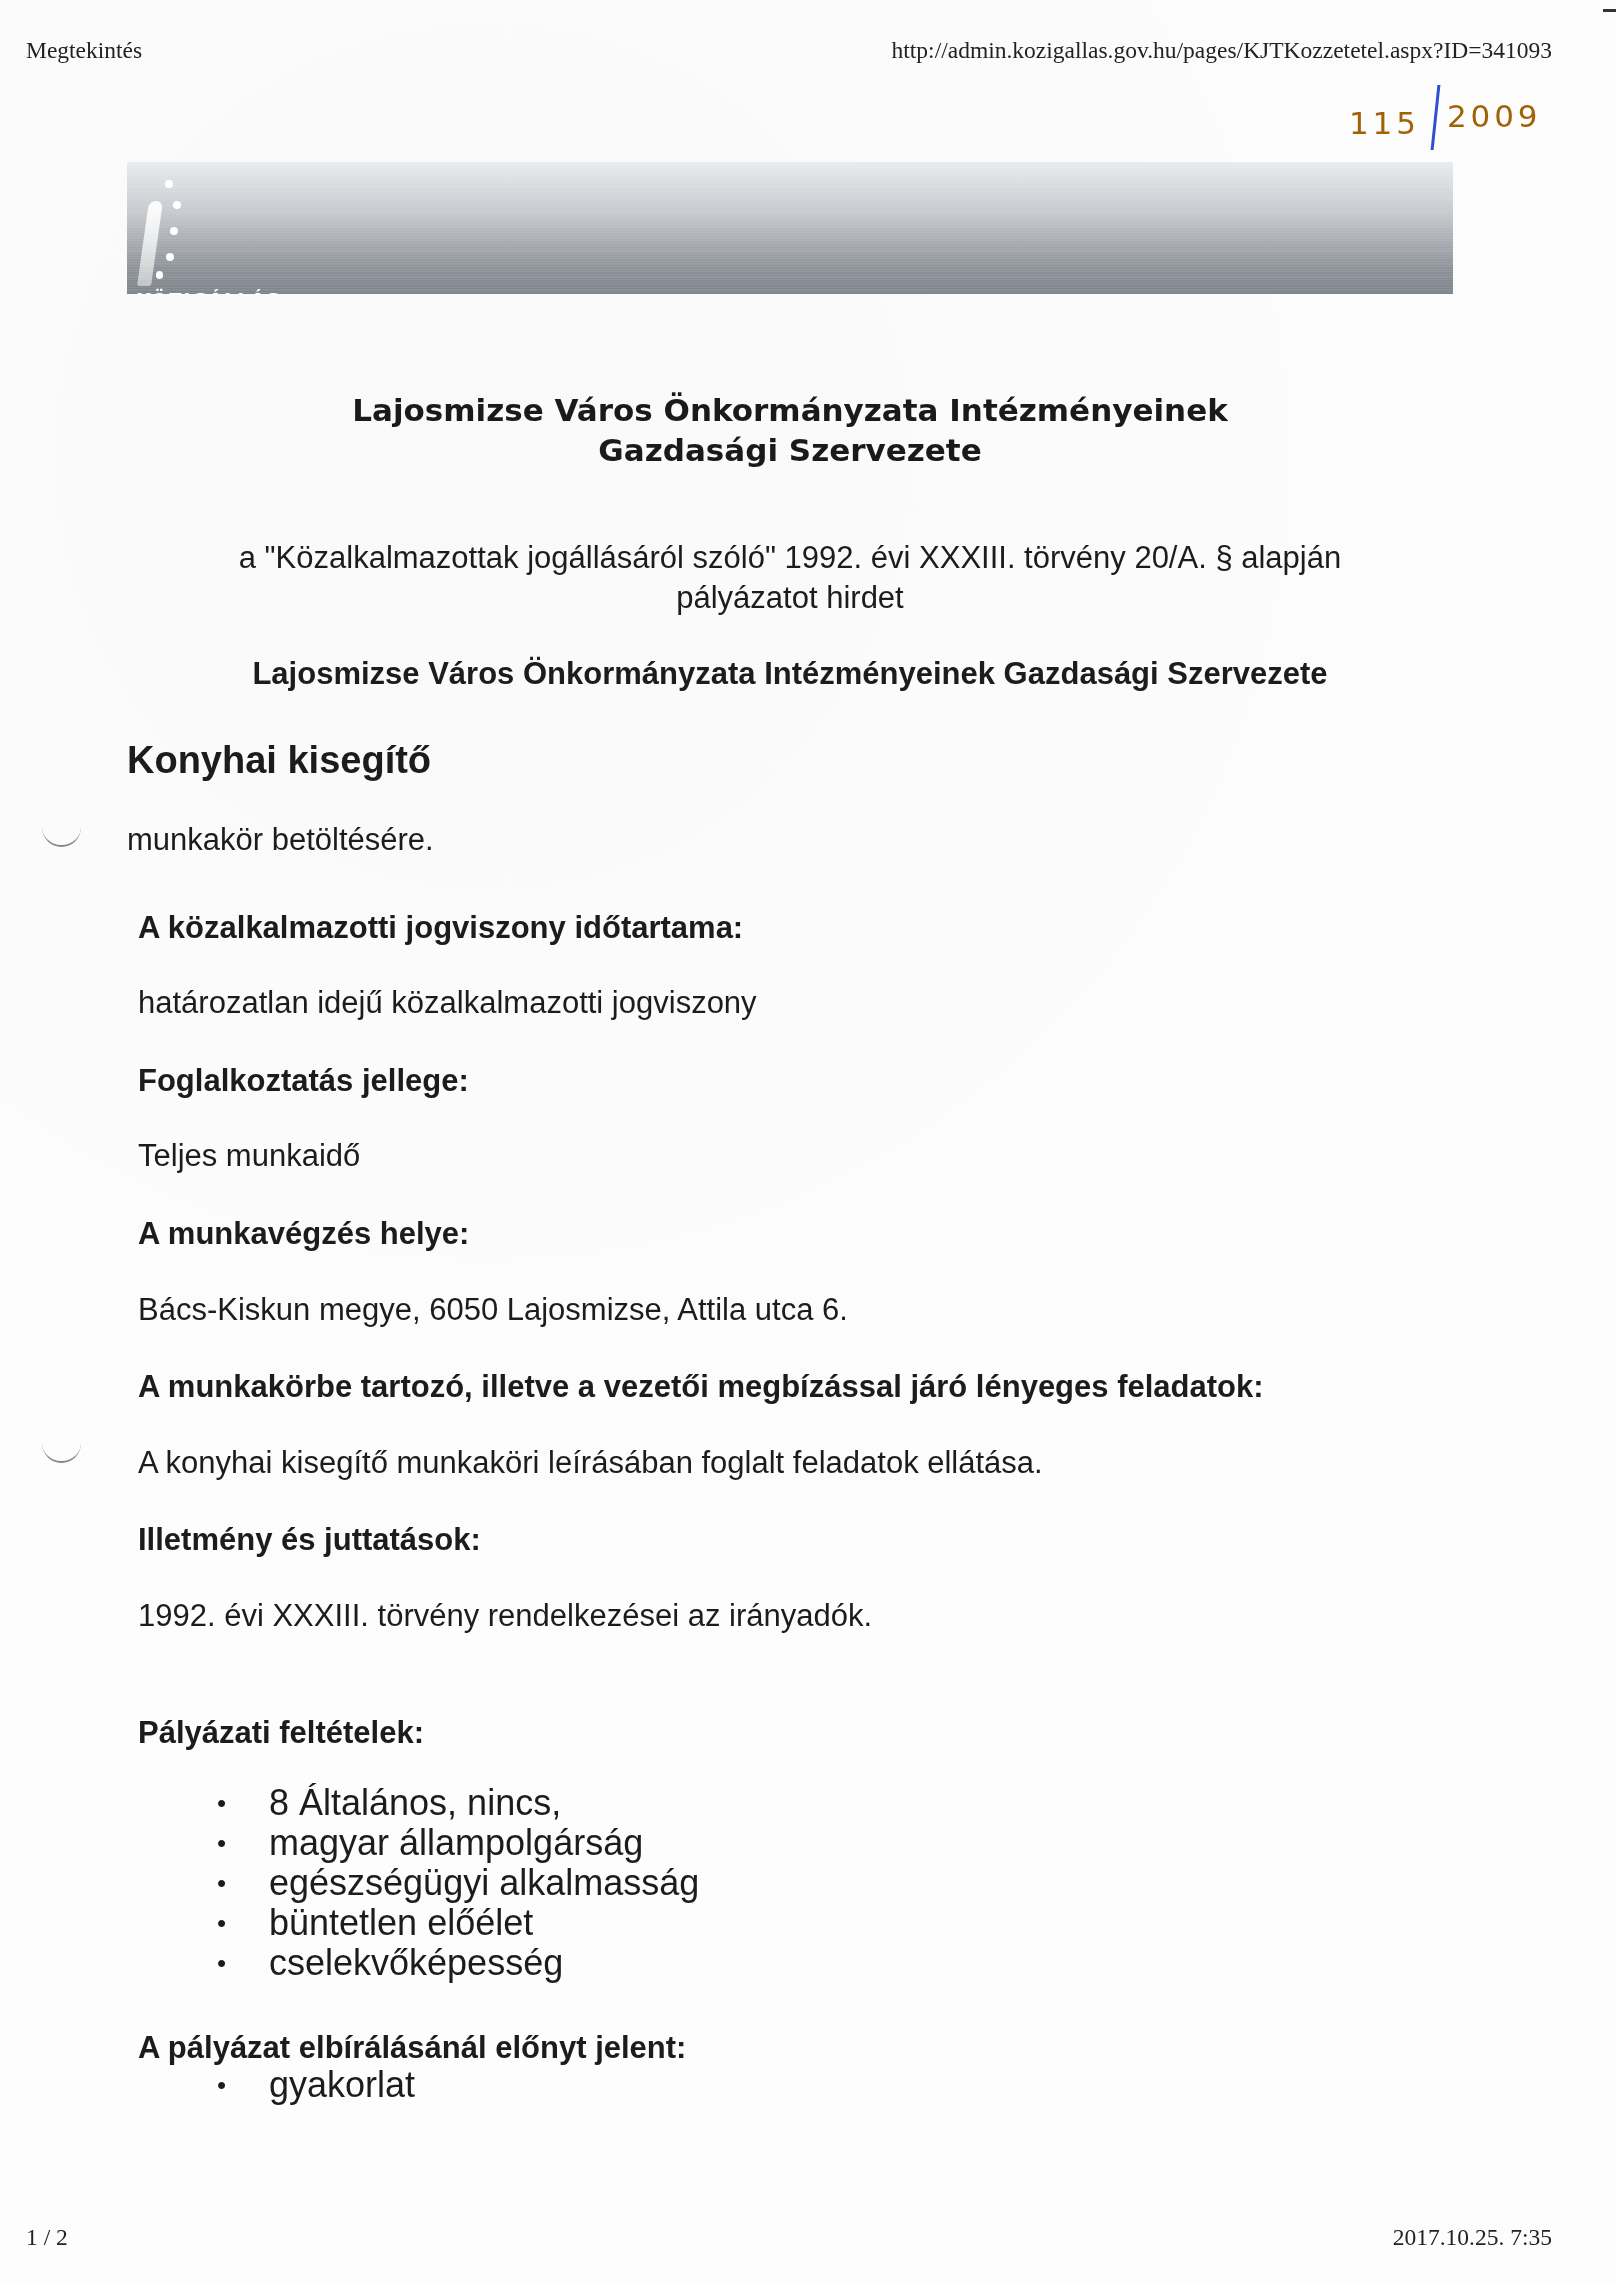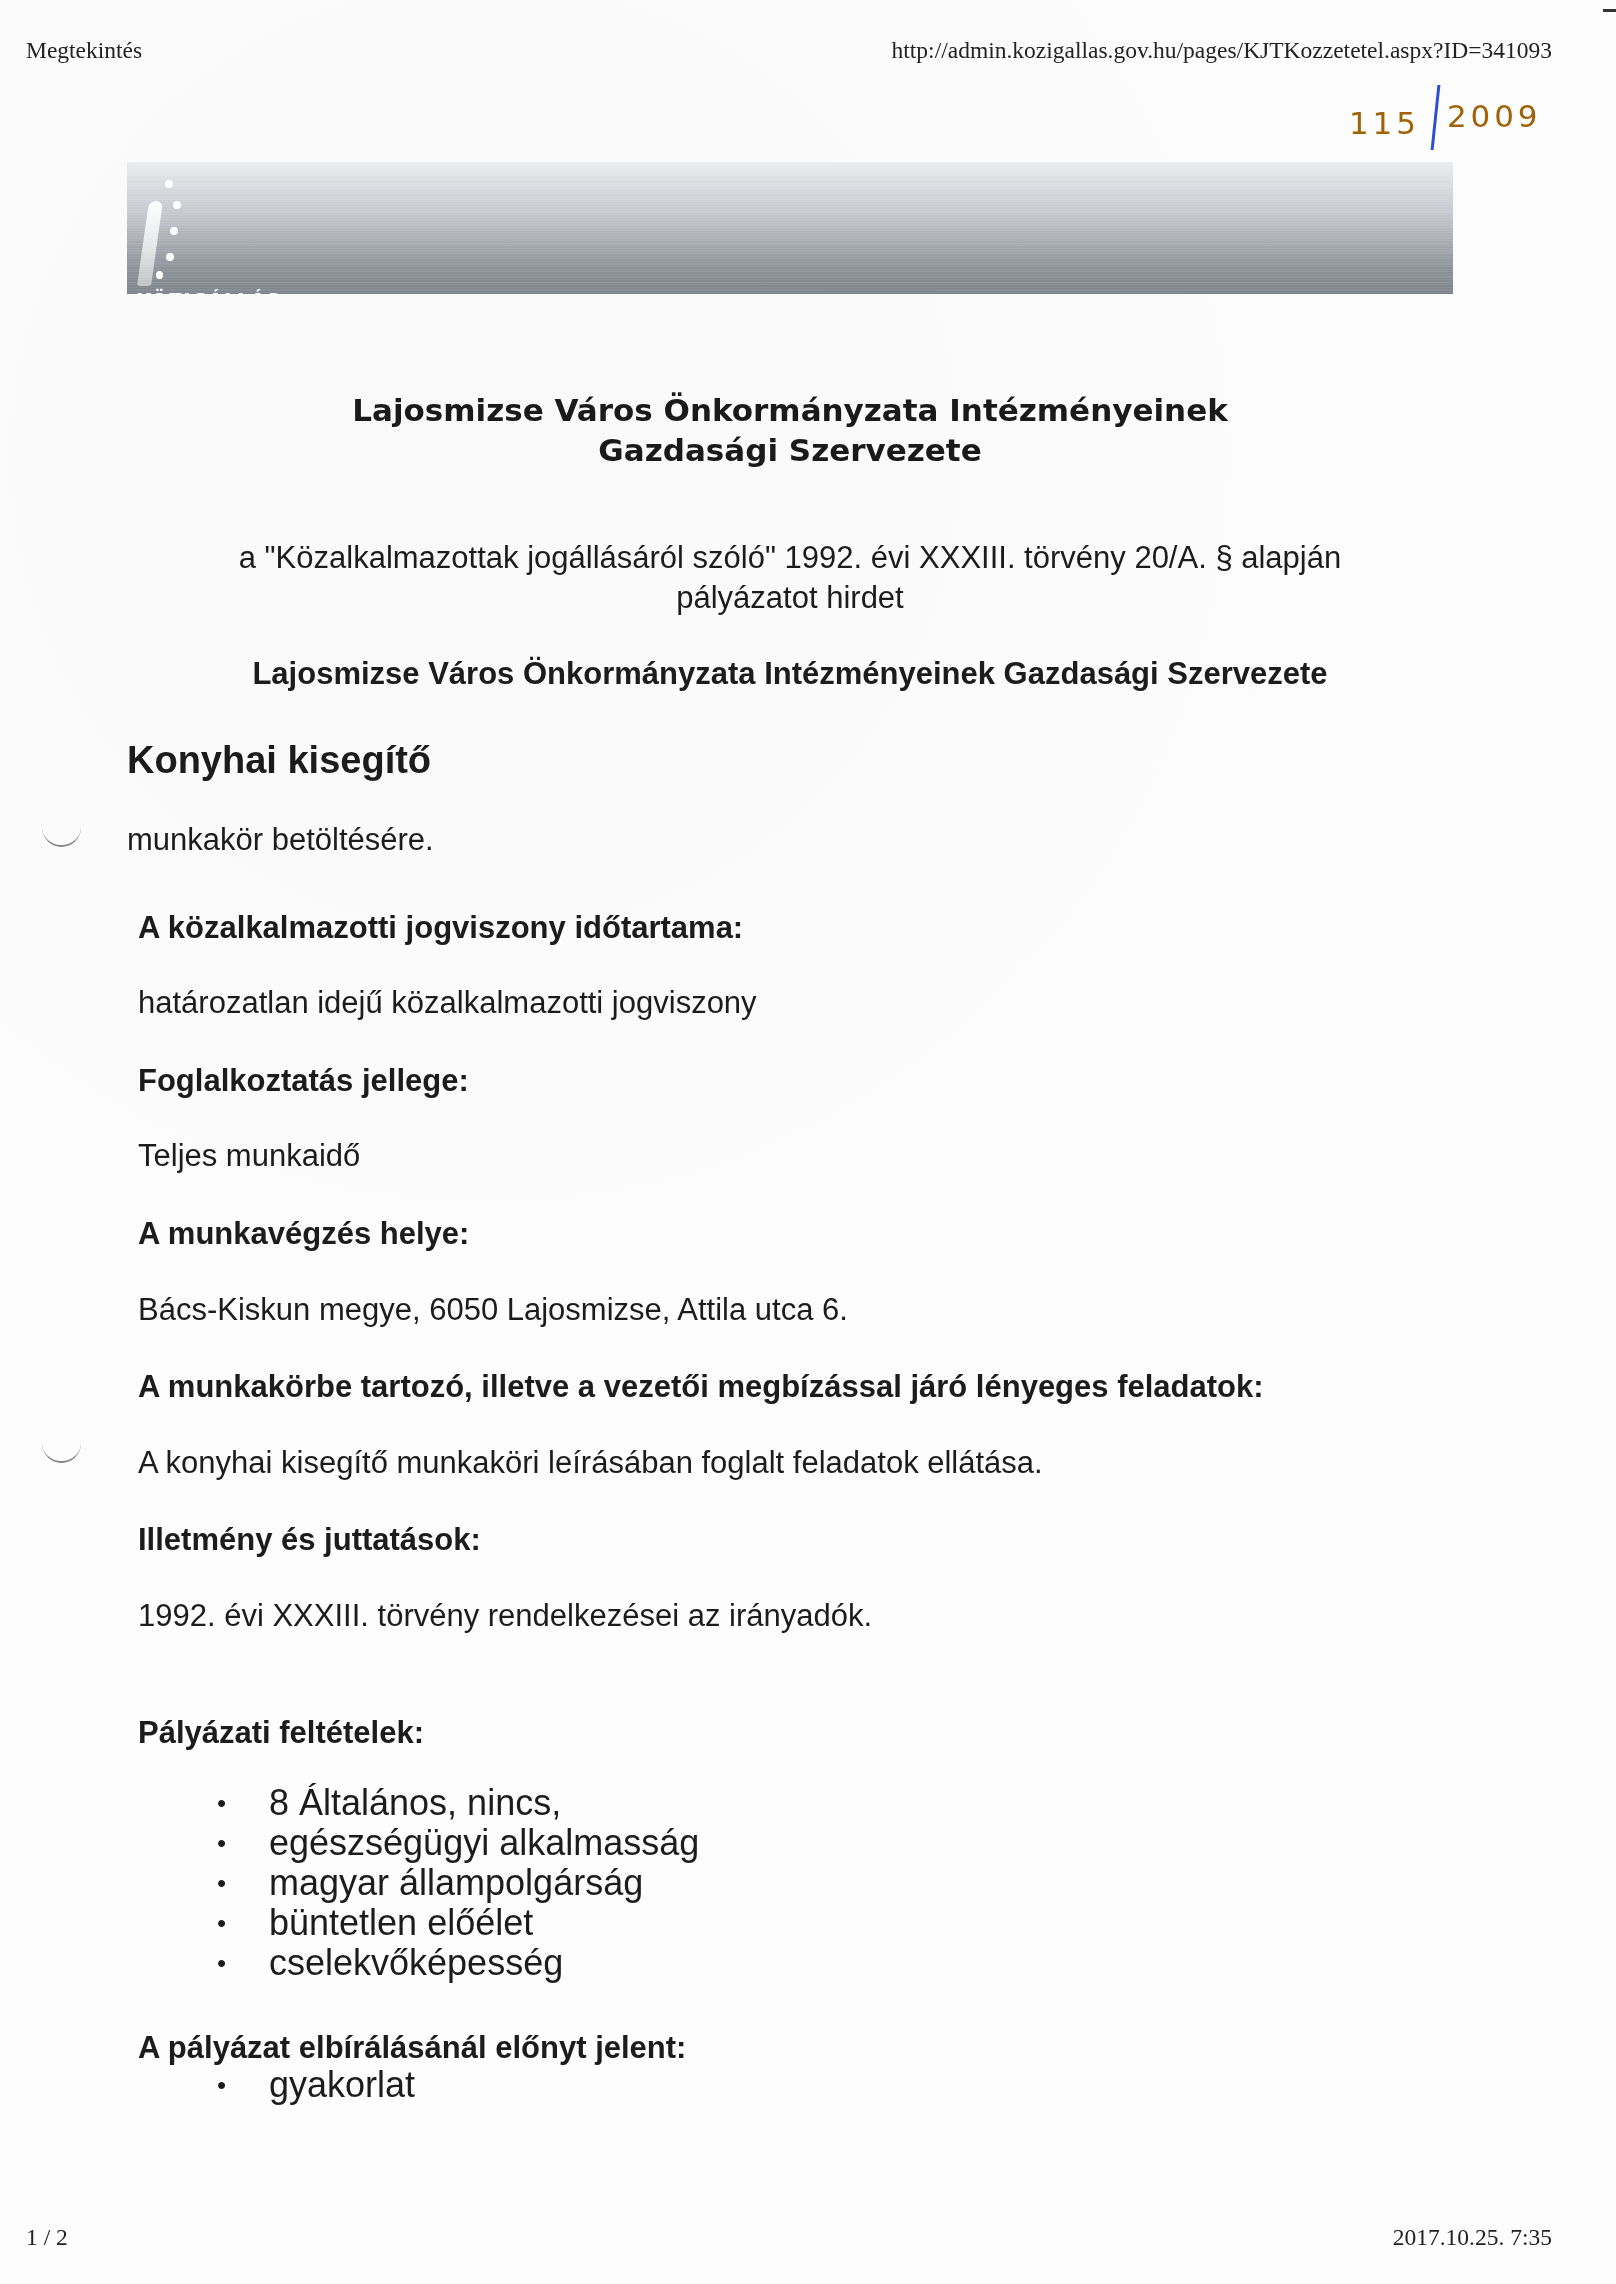--- a/index.html
+++ b/index.html
@@ -243,22 +243,22 @@
 <p class="section-body" style="top:1431px;text-align:right;">A konyhai kisegítő munkaköri leírásában foglalt feladatok ellátása.</p>
 
 <h2 class="section-heading" style="top:1508px;">Illetmény és juttatások:</h2>
 <div class="section-body" style="top:1584px;">
   <div>1992. évi XXXIII. törvény rendelkezései az irányadók.</div>
 </div>
 
 <h2 class="section-heading" style="top:1701px;">Pályázati feltételek:</h2>
 <ul class="bullet-list" style="top:1775px;">
   <li>8 Általános, nincs,</li>
+  <li>magyar állampolgárság</li>
   <li>egészségügyi alkalmasság</li>
-  <li>magyar állampolgárság</li>
   <li>büntetlen előélet</li>
   <li>cselekvőképesség</li>
 </ul>
 
 <h2 class="section-heading" style="top:2016px;">A pályázat elbírálásánál előnyt jelent:</h2>
 <ul class="bullet-list" style="top:2057px;">
   <li>gyakorlat</li>
 </ul>
 
 <div class="print-footer-left">1 / 2</div>

